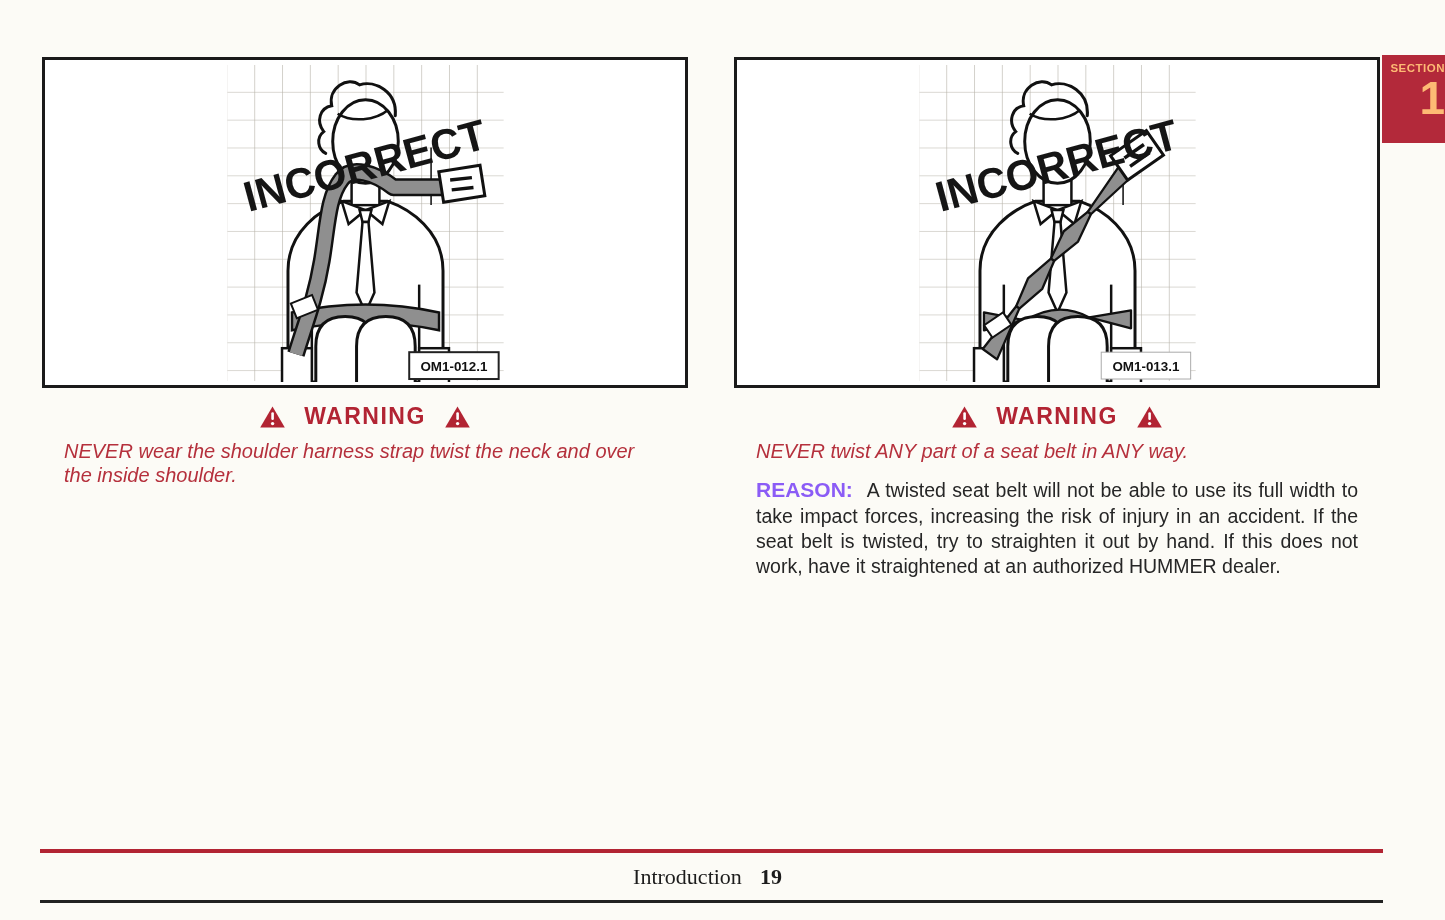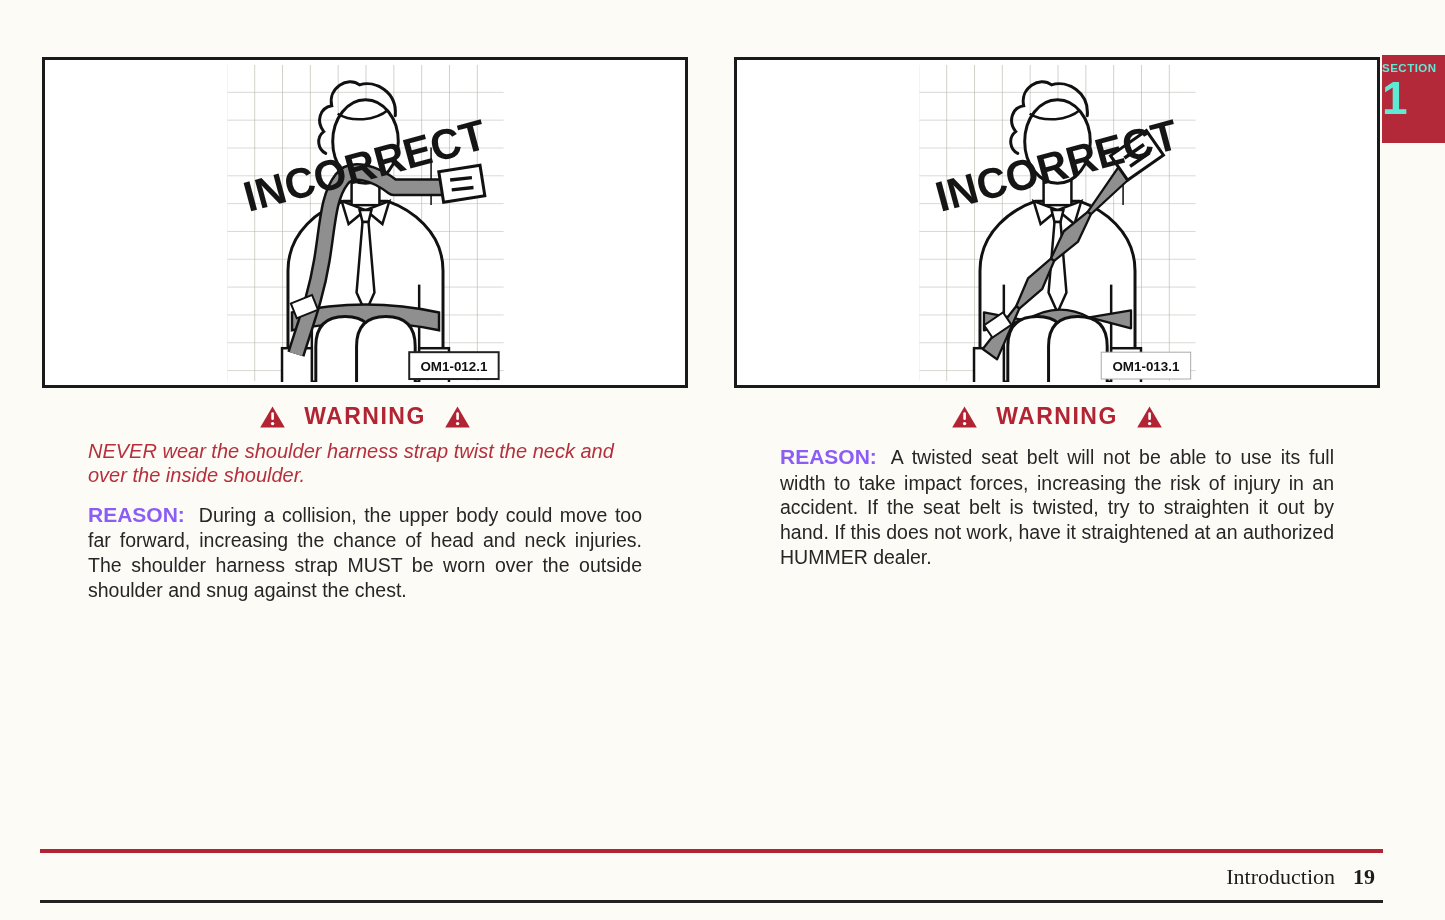--- a/index.html
+++ b/index.html
@@ -16,53 +16,53 @@
     font-family:"Liberation Sans", sans-serif;
     -webkit-font-smoothing:antialiased;
   }
   .col{position:absolute;top:57px;width:646px;}
   .col-left{left:42px;}
   .col-right{left:734px;}
   .figure-frame{
     box-sizing:border-box;height:331px;border:3px solid #1a1a1a;background:#fff;
     display:flex;align-items:center;justify-content:center;
   }
-  .col-text{margin:0 46px;}
+  .col-text{margin:0 22px;}
   .warning-header{
     display:flex;align-items:center;justify-content:center;gap:18px;margin-top:15px;
   }
   .warning-word{
     font-size:23px;font-weight:bold;color:var(--red);letter-spacing:1.5px;
   }
   .warning-red-text{
     margin:9px 0 0 0;font-style:italic;font-size:20px;line-height:1.22;
     color:var(--italic-red);
   }
   .reason{
     margin:14px 0 0 0;font-size:19.5px;line-height:1.27;color:var(--ink);
     text-align:justify;
   }
   .reason-label{
     font-weight:bold;font-size:21px;color:#8b5cf6;margin-right:14px;white-space:nowrap;
   }
   .section-tab{
     position:absolute;left:1382px;top:55px;width:63px;height:88px;
-    background:var(--tab-red);color:#5eead4;text-align:left;box-sizing:border-box;
+    background:var(--tab-red);color:#fdba74;text-align:right;box-sizing:border-box;
   }
   .section-tab .tab-word{
     display:block;margin-top:7px;font-size:11.5px;font-weight:bold;letter-spacing:.5px;
   }
   .section-tab .tab-number{
     display:block;margin-top:1px;font-size:46px;font-weight:bold;line-height:1;
   }
   .rule-red{
     position:absolute;left:40px;top:849px;width:1343px;height:4px;background:var(--red);
   }
   .footer-text{
-    position:absolute;left:40px;top:864px;width:1335px;text-align:right;
+    position:absolute;left:40px;top:864px;width:1335px;text-align:center;
     font-family:"Liberation Serif", serif;font-size:22px;color:#1c1c1c;
   }
   .footer-page-number{font-weight:bold;margin-left:18px;}
   .rule-black{
     position:absolute;left:40px;top:900px;width:1343px;height:3px;background:#222;
   }
   .tri{flex:0 0 auto;}
 </style>
 </head>
 <body>
@@ -132,21 +132,20 @@
         <circle cx="13.6" cy="18.6" r="1.7" fill="#fff"></circle>
       </svg>
       <span class="warning-word">WARNING</span>
       <svg class="tri" width="27" height="24" viewBox="0 0 27 24">
         <polygon points="13.5,1.5 25.8,22.5 1.2,22.5" fill="#b22433"></polygon>
         <rect x="12.3" y="7.2" width="2.6" height="7.8" rx="1.2" fill="#fff"></rect>
         <circle cx="13.6" cy="18.6" r="1.7" fill="#fff"></circle>
       </svg>
     </div>
     <p class="warning-red-text">NEVER wear the shoulder harness strap twist the neck and over the inside shoulder.</p>
-    <p class="reason"><span class="reason-label">REASON:</span><span>During a collision, the upper body could move too far forward, increasing the chance of head and neck injuries. The shoulder harness strap MUST be worn over the outside shoulder and snug against the chest.</span></p>
   </div>
 </div>
 
 <div class="col col-right">
   <div class="figure-frame">
     <svg width="279" height="318" viewBox="0 0 280 320">
       <defs>
         <pattern id="gB" width="28" height="28" patternUnits="userSpaceOnUse">
           <path d="M28 0 H0 V28" fill="none" stroke="#b6b2a8" stroke-width="1.2"></path>
         </pattern>
@@ -206,20 +205,21 @@
         <rect x="12.3" y="7.2" width="2.6" height="7.8" rx="1.2" fill="#fff"></rect>
         <circle cx="13.6" cy="18.6" r="1.7" fill="#fff"></circle>
       </svg>
       <span class="warning-word">WARNING</span>
       <svg class="tri" width="27" height="24" viewBox="0 0 27 24">
         <polygon points="13.5,1.5 25.8,22.5 1.2,22.5" fill="#b22433"></polygon>
         <rect x="12.3" y="7.2" width="2.6" height="7.8" rx="1.2" fill="#fff"></rect>
         <circle cx="13.6" cy="18.6" r="1.7" fill="#fff"></circle>
       </svg>
     </div>
+    <p class="warning-red-text">NEVER twist ANY part of a seat belt in ANY way.</p>
     <p class="reason"><span class="reason-label">REASON:</span><span>A twisted seat belt will not be able to use its full width to take impact forces, increasing the risk of injury in an accident. If the seat belt is twisted, try to straighten it out by hand. If this does not work, have it straightened at an authorized HUMMER dealer.</span></p>
   </div>
 </div>
 
 <div class="section-tab">
   <span class="tab-word">SECTION</span>
   <span class="tab-number">1</span>
 </div>
 
 <div class="rule-red"></div>

